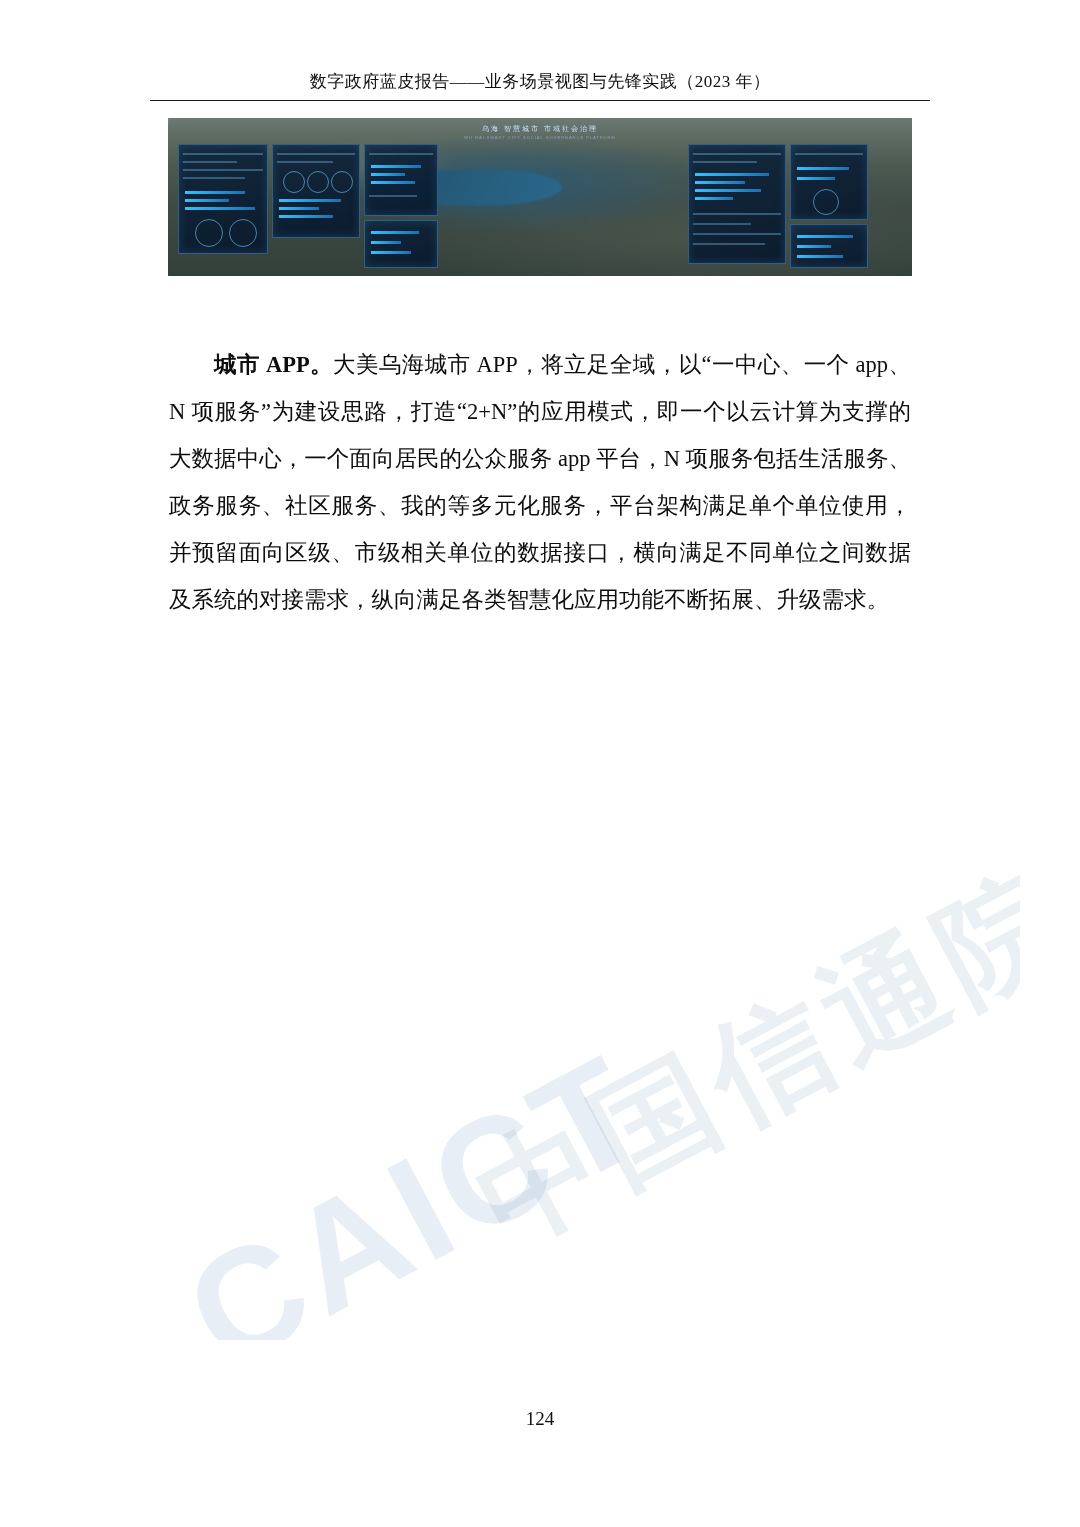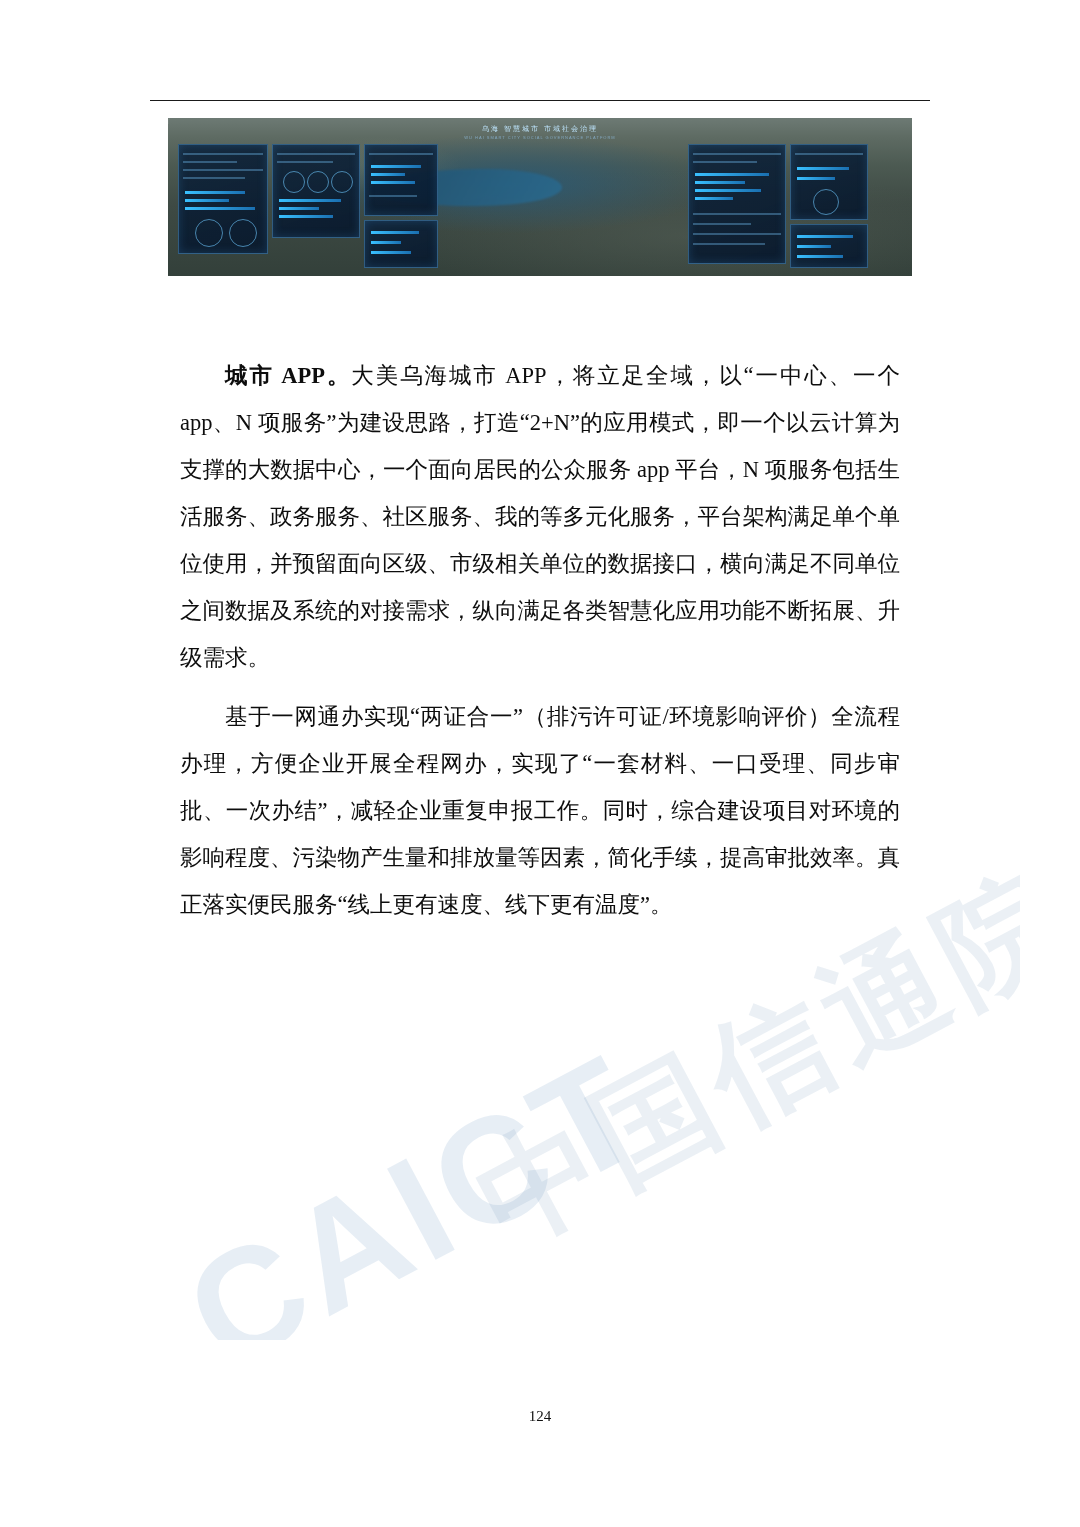--- a/index.html
+++ b/index.html
@@ -131,40 +131,40 @@
     position: absolute;
     left: 168px;
     top: 340px;
     width: 744px;
     font-size: 22.5px;
     line-height: 47px;
     text-align: justify;
     color: #0d0d0d;
   }
   p {
-    margin: 12px;
+    margin: 1px;
   }
   .p-indent {
     text-indent: 45px;
   }
   .scene-head {
     text-indent: 45px;
     font-weight: bold;
     letter-spacing: 0.5px;
   }
   b.lead {
     font-weight: bold;
   }
   .page-number {
     position: absolute;
     left: 0;
     top: 1408px;
     width: 1080px;
     text-align: center;
-    font-size: 15px;
+    font-size: 19px;
     color: #111;
   }
   .watermark {
     position: absolute;
     left: 120px;
     top: 240px;
     width: 900px;
     height: 1100px;
     pointer-events: none;
     overflow: hidden;
@@ -190,20 +190,21 @@
     font-size: 120px;
     letter-spacing: 10px;
     color: rgba(90,130,175,0.12);
   }
 </style>
 </head>
 <body>
 
 <div class="page">
 
+  <div class="header">数字政府蓝皮报告——业务场景视图与先锋实践（2023 年）</div>
   <div class="header-rule"></div>
 
   <div class="figure-box">
     <div class="fig-sky"></div>
     <div class="fig-terrain"></div>
     <div class="fig-river"></div>
 
     <div class="fig-title">乌海 智慧城市   市域社会治理</div>
     <div class="fig-subtitle">WU HAI SMART CITY  SOCIAL GOVERNANCE PLATFORM</div>
 
@@ -267,18 +268,17 @@
   </div>
 
 
   <div class="watermark">
     <div class="wm-text wm-1">CAICT</div>
     <div class="wm-text wm-2">中国信通院</div>
   </div>
 
   <div class="body-text">
     <p class="p-indent"><b class="lead">城市 APP。</b><span>大美乌海城市 APP，将立足全域，以“一中心、一个 app、N 项服务”为建设思路，打造“2+N”的应用模式，即一个以云计算为支撑的大数据中心，一个面向居民的公众服务 app 平台，N 项服务包括生活服务、政务服务、社区服务、我的等多元化服务，平台架构满足单个单位使用，并预留面向区级、市级相关单位的数据接口，横向满足不同单位之间数据及系统的对接需求，纵向满足各类智慧化应用功能不断拓展、升级需求。</span></p>
-    <p class="p-indent">基于一网通办实现“两证合一”（排污许可证/环境影响评价）全流程办理，方便企业开展全程网办，实现了“一套材料、一口受理、同步审批、一次办结”，减轻企业重复申报工作。同时，综合建设项目对环境的影响程度、污染物产生量和排放量等因素，简化手续，提高审批效率。真正落实便民服务“线上更有速度、线下更有温度”。</p>
   </div>
 
   <div class="page-number">124</div>
 
 </div>
 
 </body></html>

